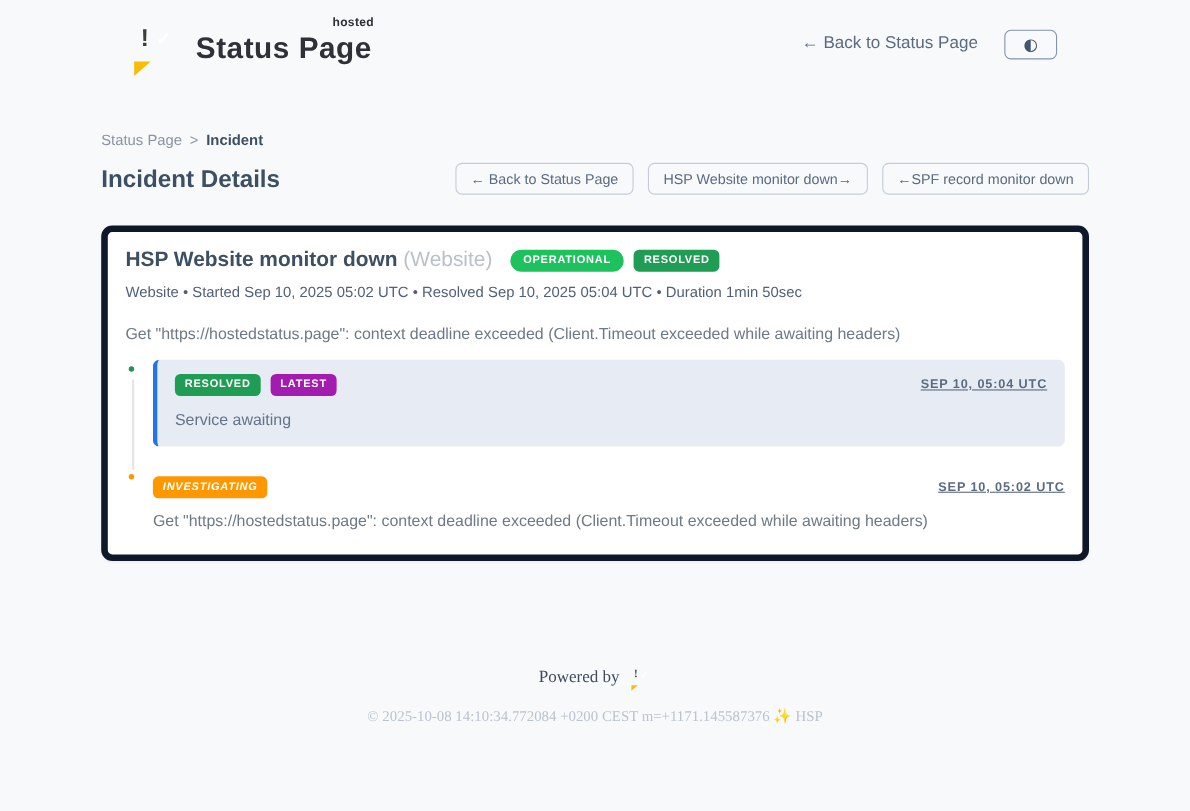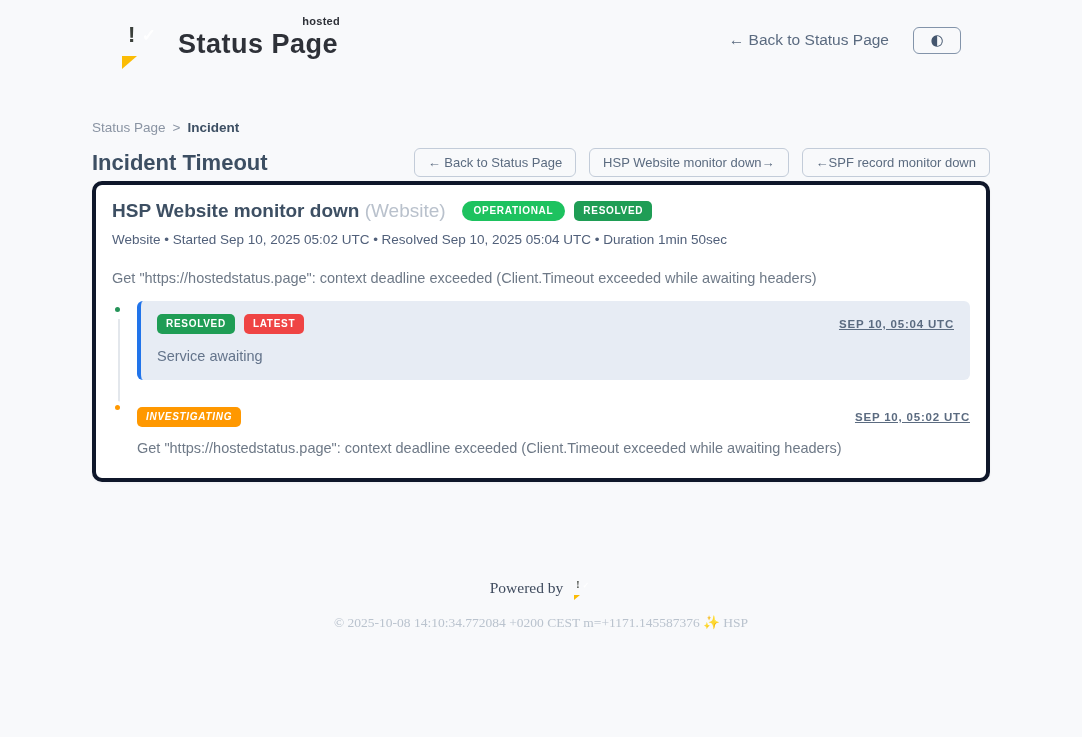--- a/index.html
+++ b/index.html
@@ -62,34 +62,34 @@
   .page-title { font-size: 22px; font-weight: 600; color: #3d4f63; }
   .nav-buttons { display: flex; gap: 13px; }
   .nav-buttons button {
     font-family: "Liberation Sans", sans-serif;
     background: #f8f9fb; border: 1px solid #c3ccd9; border-radius: 6px;
     padding: 6px 13px; font-size: 13px; color: #5b6b80; cursor: pointer;
   }
 
   
   .incident-card {
-    margin-top: 4px; background: #ffffff; border: 4px solid #0f172a;
+    margin-top: 28px; background: #ffffff; border: 6px solid #0f172a;
     border-radius: 10px; padding: 15px 16px 22px;
     box-shadow: 0 1px 3px rgba(20,30,60,0.04);
   }
   .incident-title-row { display: flex; align-items: center; }
   .incident-title { font-size: 19px; font-weight: 700; color: #3d4f63; }
   .incident-component { font-weight: 400; color: #b9c1cc; }
   .badge {
     display: inline-block; font-size: 10px; font-weight: 700; color: #ffffff;
     letter-spacing: 0.7px; line-height: 1; padding: 5px 9px; border-radius: 5px;
   }
   .badge-operational { background: #1dc25f; border-radius: 999px; padding: 5px 12px; margin-left: 16px; }
   .badge-resolved { background: #1f9d55; }
-  .badge-latest { background: #ef4444; }
+  .badge-latest { background: #a21caf; }
   .badge-investigating { background: #ff9800; font-style: italic; }
   .incident-title-row .badge-resolved { margin-left: 9px; }
 
   .incident-meta { margin-top: 10px; font-size: 13.5px; color: #51607a; }
   .incident-meta .meta-component { font-weight: 400; }
   .incident-description { margin-top: 23px; font-size: 14.5px; color: #6e7987; }
 
   
   .timeline { position: relative; margin-top: 15px; padding-left: 25px; }
   .timeline-rail {
@@ -158,21 +158,21 @@
   </div>
 </header>
 
 <main class="container">
 
   <nav class="breadcrumb">
     <span class="crumb-root">Status Page</span><span class="sep">&gt;</span><span class="crumb-current">Incident</span>
   </nav>
 
   <div class="title-row">
-    <h1 class="page-title">Incident Timeout</h1>
+    <h1 class="page-title">Incident Details</h1>
     <div class="nav-buttons">
       <button>← Back to Status Page</button>
       <button>HSP Website monitor down→</button>
       <button>←SPF record monitor down</button>
     </div>
   </div>
 
   <section class="incident-card">
     <div class="incident-title-row">
       <h2 class="incident-title"><span>HSP Website monitor down</span> <span class="incident-component">(Website)</span></h2>

